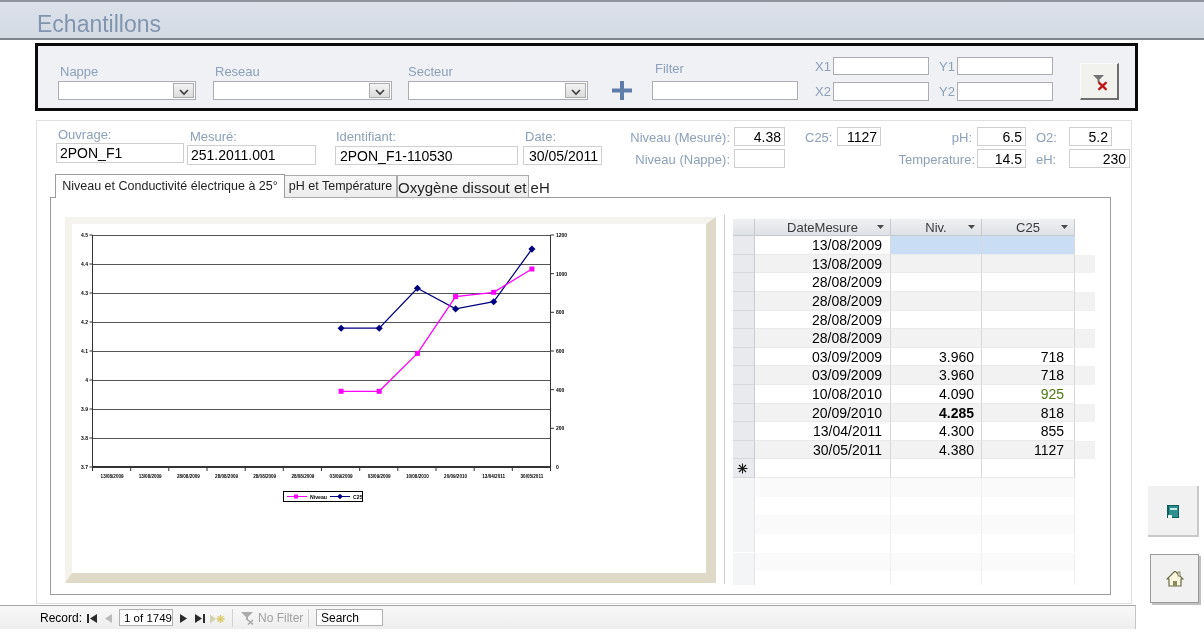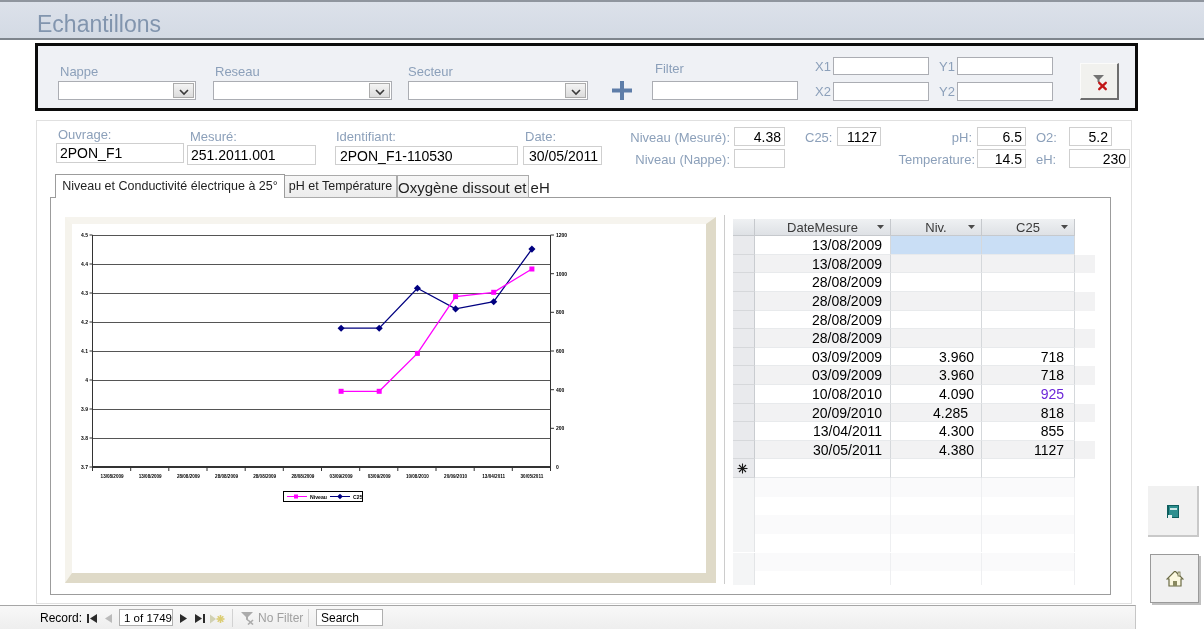--- a/index.html
+++ b/index.html
@@ -275,25 +275,25 @@
 <div style="position:absolute;left:249px;top:128.7px;width:93px;height:18.62px;border-right:1px solid #D5D8DB;border-bottom:1px solid #E8EAEC;text-align:right;padding:1px 10px 0 0;color:#000;">718</div>
 <div style="position:absolute;left:0;top:147.3px;width:362px;height:18.62px;background:#F2F2F3;"></div>
 <div style="position:absolute;left:0;top:147.3px;width:22px;height:18.62px;background:#E9EAED;border-right:1px solid #C9CCD0;border-bottom:1px solid #D6D8DB;"></div>
 <div style="position:absolute;left:22px;top:147.3px;width:136px;height:18.62px;border-right:1px solid #D5D8DB;border-bottom:1px solid #E8EAEC;text-align:right;padding:1px 8px 0 0;color:#000;">03/09/2009</div>
 <div style="position:absolute;left:158px;top:147.3px;width:91px;height:18.62px;border-right:1px solid #D5D8DB;border-bottom:1px solid #E8EAEC;text-align:right;padding:1px 7px 0 0;color:#000;">3.960</div>
 <div style="position:absolute;left:249px;top:147.3px;width:93px;height:18.62px;border-right:1px solid #D5D8DB;border-bottom:1px solid #E8EAEC;text-align:right;padding:1px 10px 0 0;color:#000;">718</div>
 <div style="position:absolute;left:0;top:166.0px;width:362px;height:18.62px;background:#fff;"></div>
 <div style="position:absolute;left:0;top:166.0px;width:22px;height:18.62px;background:#E9EAED;border-right:1px solid #C9CCD0;border-bottom:1px solid #D6D8DB;"></div>
 <div style="position:absolute;left:22px;top:166.0px;width:136px;height:18.62px;border-right:1px solid #D5D8DB;border-bottom:1px solid #E8EAEC;text-align:right;padding:1px 8px 0 0;color:#000;">10/08/2010</div>
 <div style="position:absolute;left:158px;top:166.0px;width:91px;height:18.62px;border-right:1px solid #D5D8DB;border-bottom:1px solid #E8EAEC;text-align:right;padding:1px 7px 0 0;color:#000;">4.090</div>
-<div style="position:absolute;left:249px;top:166.0px;width:93px;height:18.62px;border-right:1px solid #D5D8DB;border-bottom:1px solid #E8EAEC;text-align:right;padding:1px 10px 0 0;color:#6d28d9;">925</div>
+<div style="position:absolute;left:249px;top:166.0px;width:93px;height:18.62px;border-right:1px solid #D5D8DB;border-bottom:1px solid #E8EAEC;text-align:right;padding:1px 10px 0 0;color:#4d7c0f;">925</div>
 <div style="position:absolute;left:0;top:184.6px;width:362px;height:18.62px;background:#F2F2F3;"></div>
 <div style="position:absolute;left:0;top:184.6px;width:22px;height:18.62px;background:#E9EAED;border-right:1px solid #C9CCD0;border-bottom:1px solid #D6D8DB;"></div>
 <div style="position:absolute;left:22px;top:184.6px;width:136px;height:18.62px;border-right:1px solid #D5D8DB;border-bottom:1px solid #E8EAEC;text-align:right;padding:1px 8px 0 0;color:#000;">20/09/2010</div>
-<div style="position:absolute;left:158px;top:184.6px;width:91px;height:18.62px;border-right:1px solid #D5D8DB;border-bottom:1px solid #E8EAEC;text-align:right;padding:1px 13px 0 0;color:#000;">4.285</div>
+<div style="position:absolute;left:158px;top:184.6px;width:91px;height:18.62px;border-right:1px solid #D5D8DB;border-bottom:1px solid #E8EAEC;text-align:right;padding:1px 7px 0 0;color:#000;font-weight:bold;">4.285</div>
 <div style="position:absolute;left:249px;top:184.6px;width:93px;height:18.62px;border-right:1px solid #D5D8DB;border-bottom:1px solid #E8EAEC;text-align:right;padding:1px 10px 0 0;color:#000;">818</div>
 <div style="position:absolute;left:0;top:203.2px;width:362px;height:18.62px;background:#fff;"></div>
 <div style="position:absolute;left:0;top:203.2px;width:22px;height:18.62px;background:#E9EAED;border-right:1px solid #C9CCD0;border-bottom:1px solid #D6D8DB;"></div>
 <div style="position:absolute;left:22px;top:203.2px;width:136px;height:18.62px;border-right:1px solid #D5D8DB;border-bottom:1px solid #E8EAEC;text-align:right;padding:1px 8px 0 0;color:#000;">13/04/2011</div>
 <div style="position:absolute;left:158px;top:203.2px;width:91px;height:18.62px;border-right:1px solid #D5D8DB;border-bottom:1px solid #E8EAEC;text-align:right;padding:1px 7px 0 0;color:#000;">4.300</div>
 <div style="position:absolute;left:249px;top:203.2px;width:93px;height:18.62px;border-right:1px solid #D5D8DB;border-bottom:1px solid #E8EAEC;text-align:right;padding:1px 10px 0 0;color:#000;">855</div>
 <div style="position:absolute;left:0;top:221.8px;width:362px;height:18.62px;background:#F2F2F3;"></div>
 <div style="position:absolute;left:0;top:221.8px;width:22px;height:18.62px;background:#E9EAED;border-right:1px solid #C9CCD0;border-bottom:1px solid #D6D8DB;"></div>
 <div style="position:absolute;left:22px;top:221.8px;width:136px;height:18.62px;border-right:1px solid #D5D8DB;border-bottom:1px solid #E8EAEC;text-align:right;padding:1px 8px 0 0;color:#000;">30/05/2011</div>
 <div style="position:absolute;left:158px;top:221.8px;width:91px;height:18.62px;border-right:1px solid #D5D8DB;border-bottom:1px solid #E8EAEC;text-align:right;padding:1px 7px 0 0;color:#000;">4.380</div>

